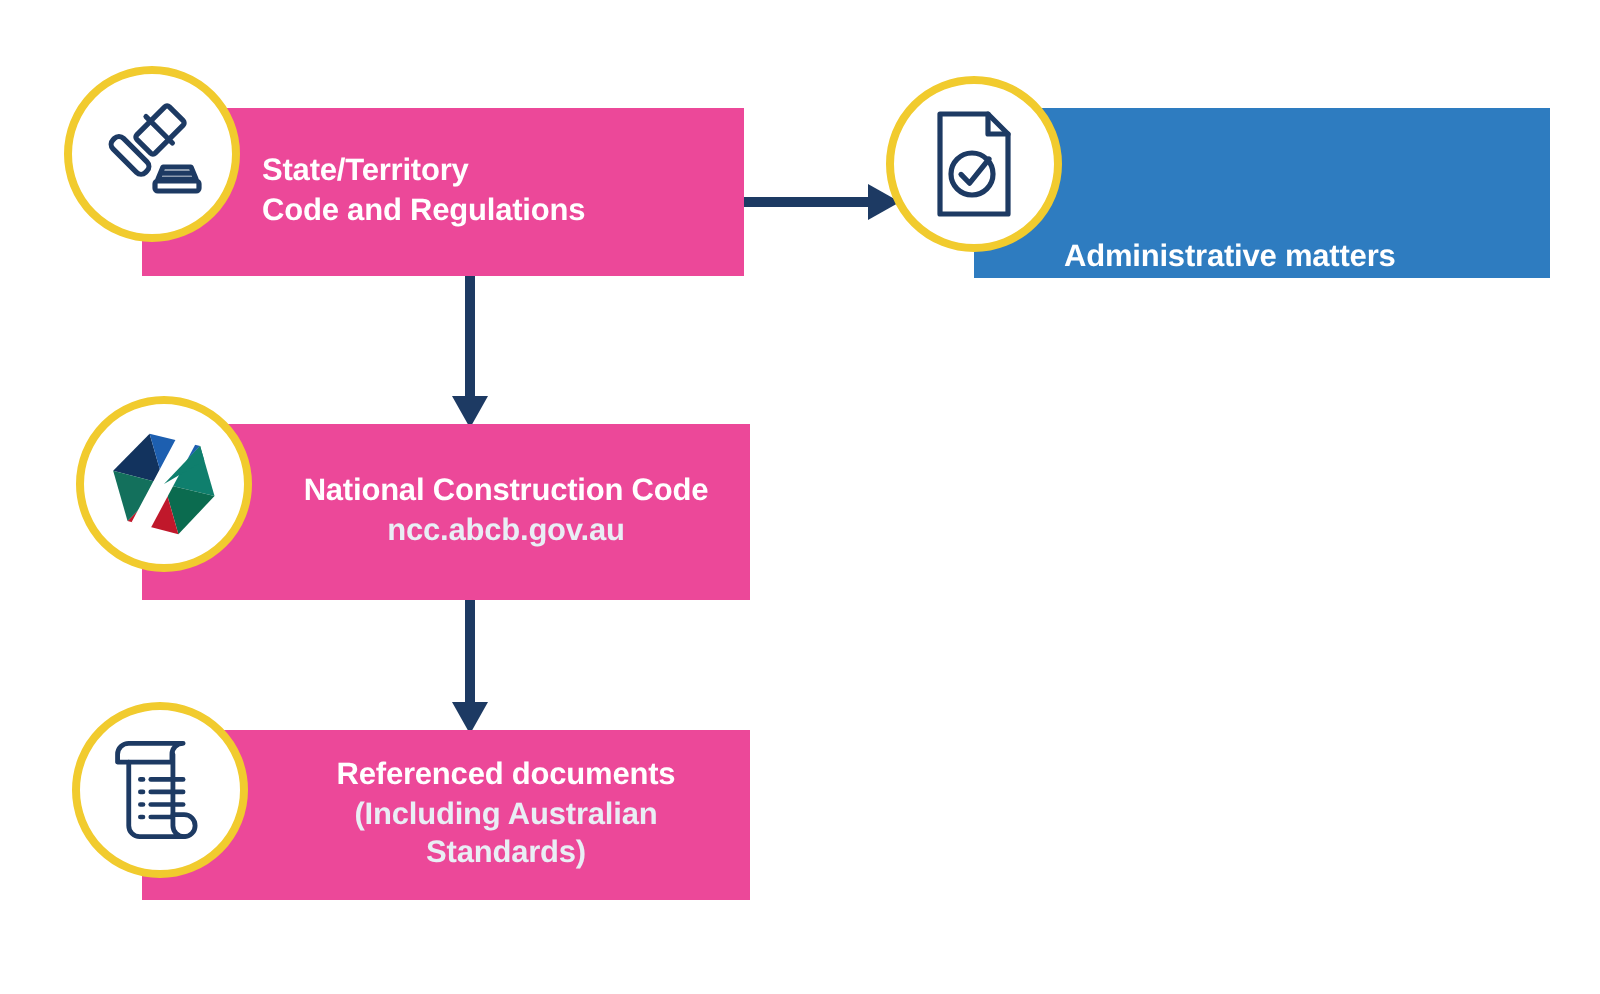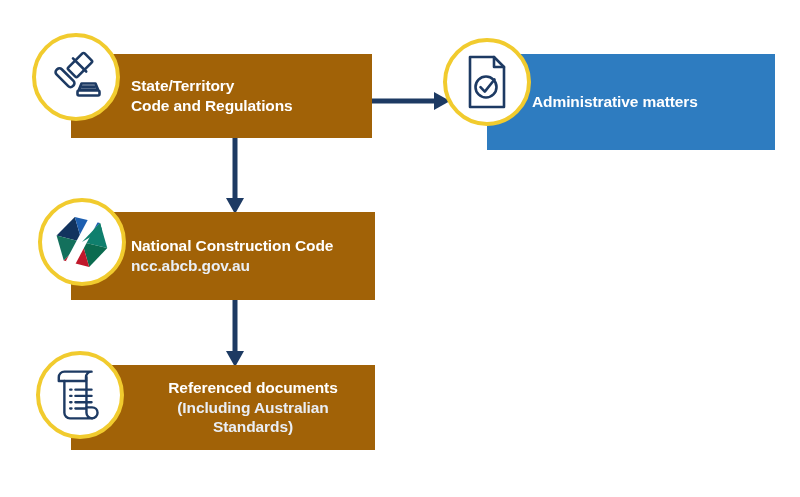--- a/index.html
+++ b/index.html
@@ -21,21 +21,21 @@
   }
 
   
   .node-box {
     position: absolute;
     box-sizing: border-box;
     display: flex;
     flex-direction: column;
     justify-content: center;
   }
-  .node-box.dark  { background: #a16207; }
+  .node-box.dark  { background: #ec4899; }
   .node-box.light { background: #2e7cc0; }
 
   .box-text {
     color: #ffffff;
     line-height: 1.26;
   }
   .title-line {
     font-weight: bold;
     font-size: 15.5px;
     letter-spacing: -0.1px;
@@ -49,27 +49,29 @@
     white-space: nowrap;
   }
 
   
   #box-acts {
     left: 71px;  top: 54px;  width: 301px; height: 84px;
     padding-left: 60px;
   }
   
   #box-admin {
-    left: 487px; top: 54px;  width: 288px; height: 96px;
+    left: 487px; top: 54px;  width: 288px; height: 85px;
     padding-left: 45px;
+    justify-content: flex-end;
   }
   
   #box-ncc {
     left: 71px;  top: 212px; width: 304px; height: 88px;
     padding-left: 60px;
+    text-align: center;
   }
   
   #box-refdocs {
     left: 71px;  top: 365px; width: 304px; height: 85px;
     padding-left: 60px;
     text-align: center;
   }
 
   
   .icon-badge {

